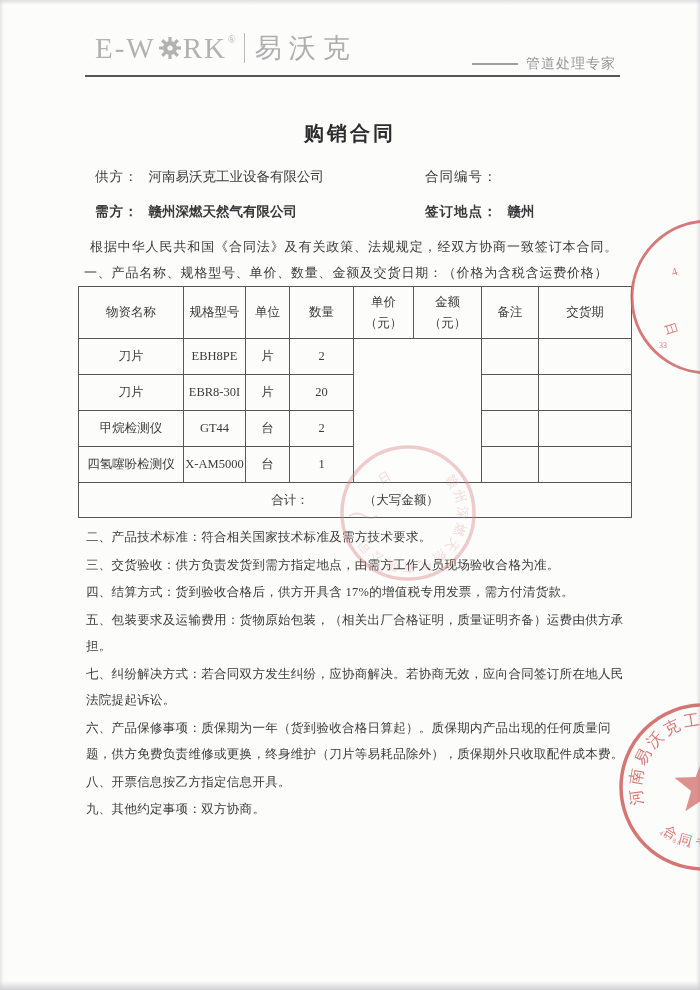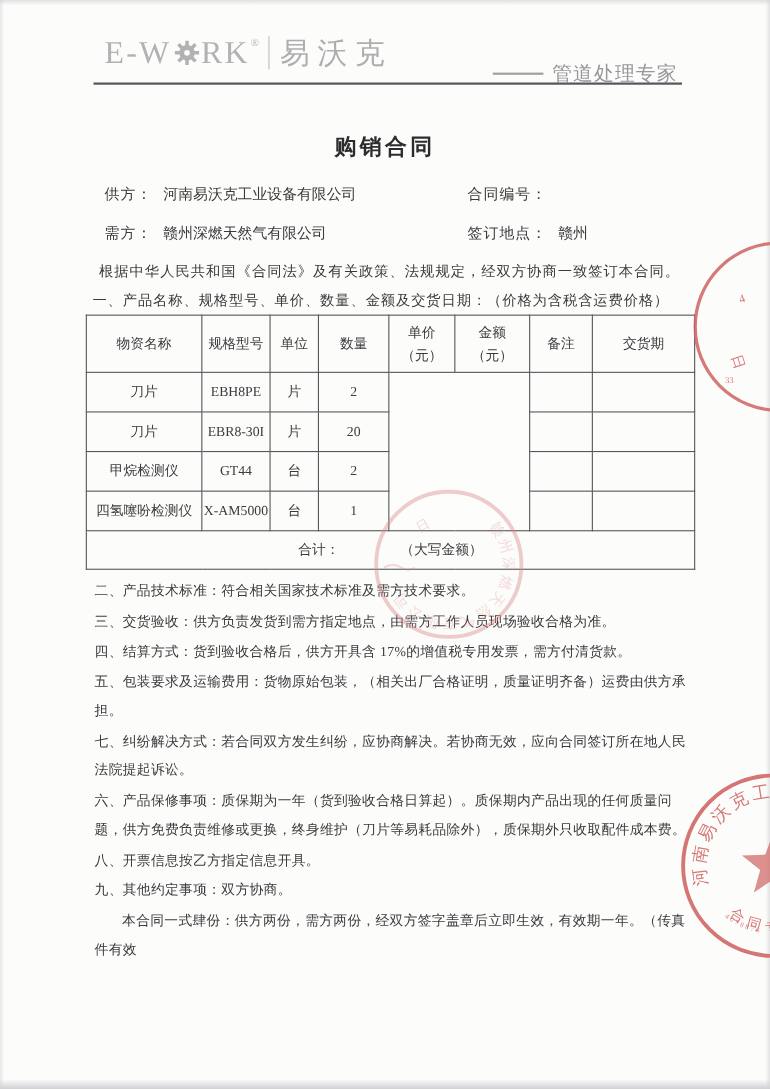--- a/index.html
+++ b/index.html
@@ -16,29 +16,29 @@
   .edge-left { left:0; top:0; width:4px; height:990px; background:linear-gradient(90deg,#d2d2d6,rgba(250,250,250,0)); opacity:.5; }
   .edge-right { left:696px; top:0; width:4px; height:990px; background:linear-gradient(270deg,#cfcfd3,rgba(250,250,250,0)); opacity:.6; }
 
   
   .logo-row { position:absolute; left:95px; top:33px; display:flex; align-items:center; }
   .logo-latin { font-family:"Liberation Serif",serif; font-weight:normal; font-size:29px; color:#b2b2b4; letter-spacing:2px; line-height:1; }
   .logo-gear { margin:0 1px 0 2px; position:relative; top:2px; }
   .logo-reg { font-size:10px; color:#b6b6b8; position:relative; top:-9px; margin-left:1px; }
   .logo-sep { width:1px; height:30px; background:#bcbcbe; margin:0 10px 0 8px; }
   .logo-cn { font-size:27px; color:#aeaeb0; letter-spacing:7px; line-height:1; font-weight:500; }
-  .tagline { position:absolute; top:55px; right:84px; font-size:18px; color:#97979a; letter-spacing:1px; display:flex; align-items:center; gap:8px; }
+  .tagline { position:absolute; top:55px; right:84px; font-size:14px; color:#97979a; letter-spacing:1px; display:flex; align-items:center; gap:8px; }
   .tagline-dash { display:inline-block; width:46px; height:2px; background:#a0a0a3; }
   .head-rule { position:absolute; left:85px; top:75px; width:535px; height:2px; background:#55555a; }
 
   
   .doc-title { position:absolute; left:0; top:120px; width:700px; text-align:center;
     font-size:20px; font-weight:bold; color:#2c2c2e; letter-spacing:3px; }
   .party-row { position:absolute; left:95px; width:540px; font-size:13.5px; color:#39393b; }
-  .party-row.r1 { top:168px; } .party-row.r2 { top:203px; }
+  .party-row.r1 { top:168px; } .party-row.r2 { top:203px;font-weight:bold; }
   .party-label { letter-spacing:1px; margin-right:10px; }
   .party-right { position:absolute; left:330px; top:0; }
   .preamble { position:absolute; left:90px; top:238px; width:560px; font-size:13px; letter-spacing:.9px; color:#3b3b3d; }
   .sec1 { position:absolute; left:84px; top:264px; width:560px; font-size:13px; letter-spacing:.8px; color:#3b3b3d; }
 
   
   table.items { position:absolute; left:78px; top:286px; border-collapse:collapse; table-layout:fixed; }
   table.items td { border:1px solid #56565a; text-align:center; vertical-align:middle;
     font-size:12.5px; color:#3b3b3d; padding:0; }
   td.hdr { height:52px; line-height:21px; }
@@ -202,21 +202,20 @@
 
   <div class="clauses">
     <p>二、产品技术标准：符合相关国家技术标准及需方技术要求。</p>
     <p>三、交货验收：供方负责发货到需方指定地点，由需方工作人员现场验收合格为准。</p>
     <p>四、结算方式：货到验收合格后，供方开具含 17%的增值税专用发票，需方付清货款。</p>
     <p>五、包装要求及运输费用：货物原始包装，（相关出厂合格证明，质量证明齐备）运费由供方承担。</p>
     <p>七、纠纷解决方式：若合同双方发生纠纷，应协商解决。若协商无效，应向合同签订所在地人民法院提起诉讼。</p>
     <p>六、产品保修事项：质保期为一年（货到验收合格日算起）。质保期内产品出现的任何质量问题，供方免费负责维修或更换，终身维护（刀片等易耗品除外），质保期外只收取配件成本费。</p>
     <p>八、开票信息按乙方指定信息开具。</p>
     <p>九、其他约定事项：双方协商。</p>
-    <p class="closing">本合同一式肆份：供方两份，需方两份，经双方签字盖章后立即生效，有效期一年。（传真件有效</p>
   </div>
 
   <svg class="stamp stamp-top" width="170" height="170" viewBox="0 0 170 170">
     <circle cx="85" cy="85" r="76" fill="none" stroke="#cf6462" stroke-width="3"></circle>
     <defs>
       <path id="btTop" d="M 85,143 A 58,58 0 1 1 85.1,143"></path>
     </defs>
     <g transform="rotate(168 85 85)">
       <text font-size="15" fill="#cf6462" letter-spacing="3">
         <textPath href="#btTop" startOffset="8">赣州深燃天然气有限公司</textPath>

